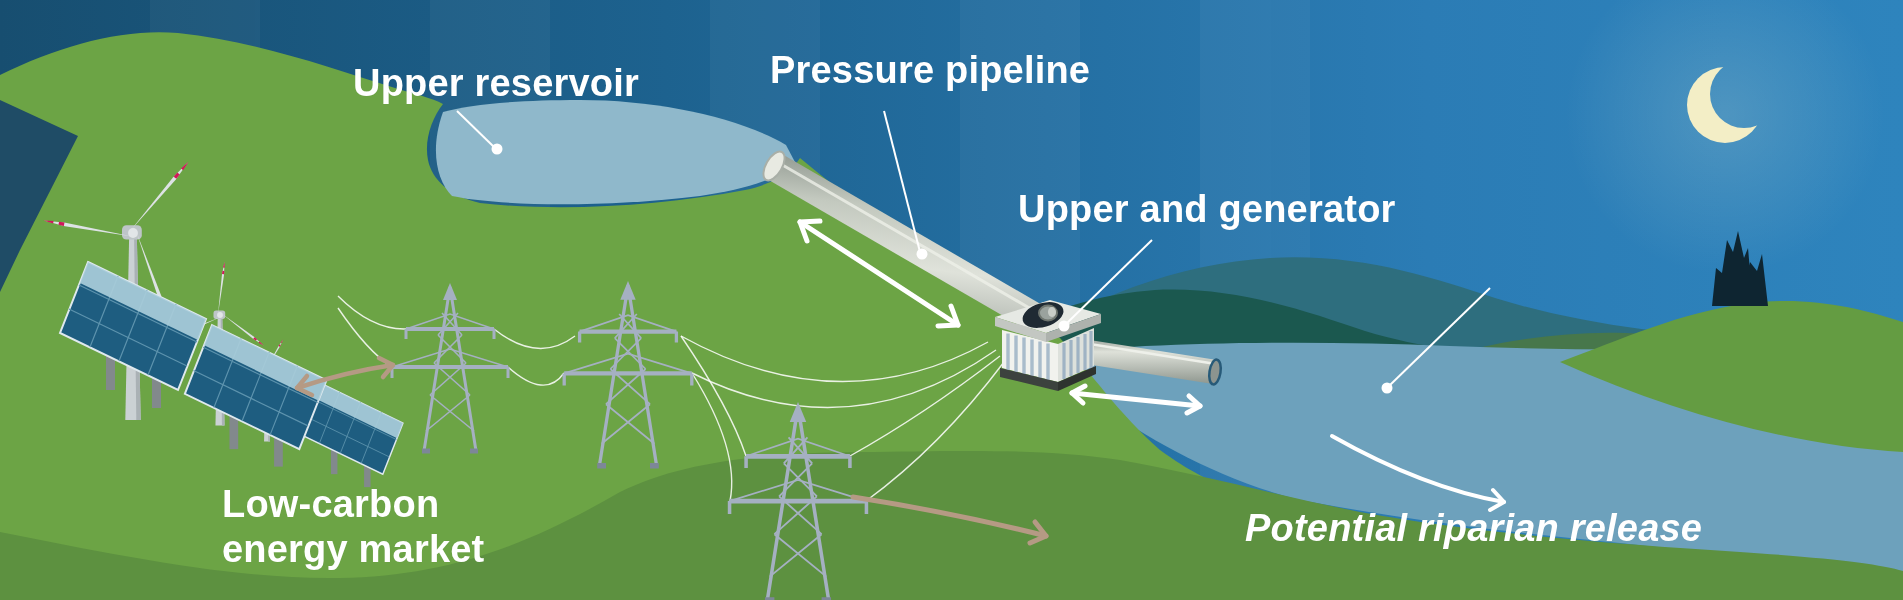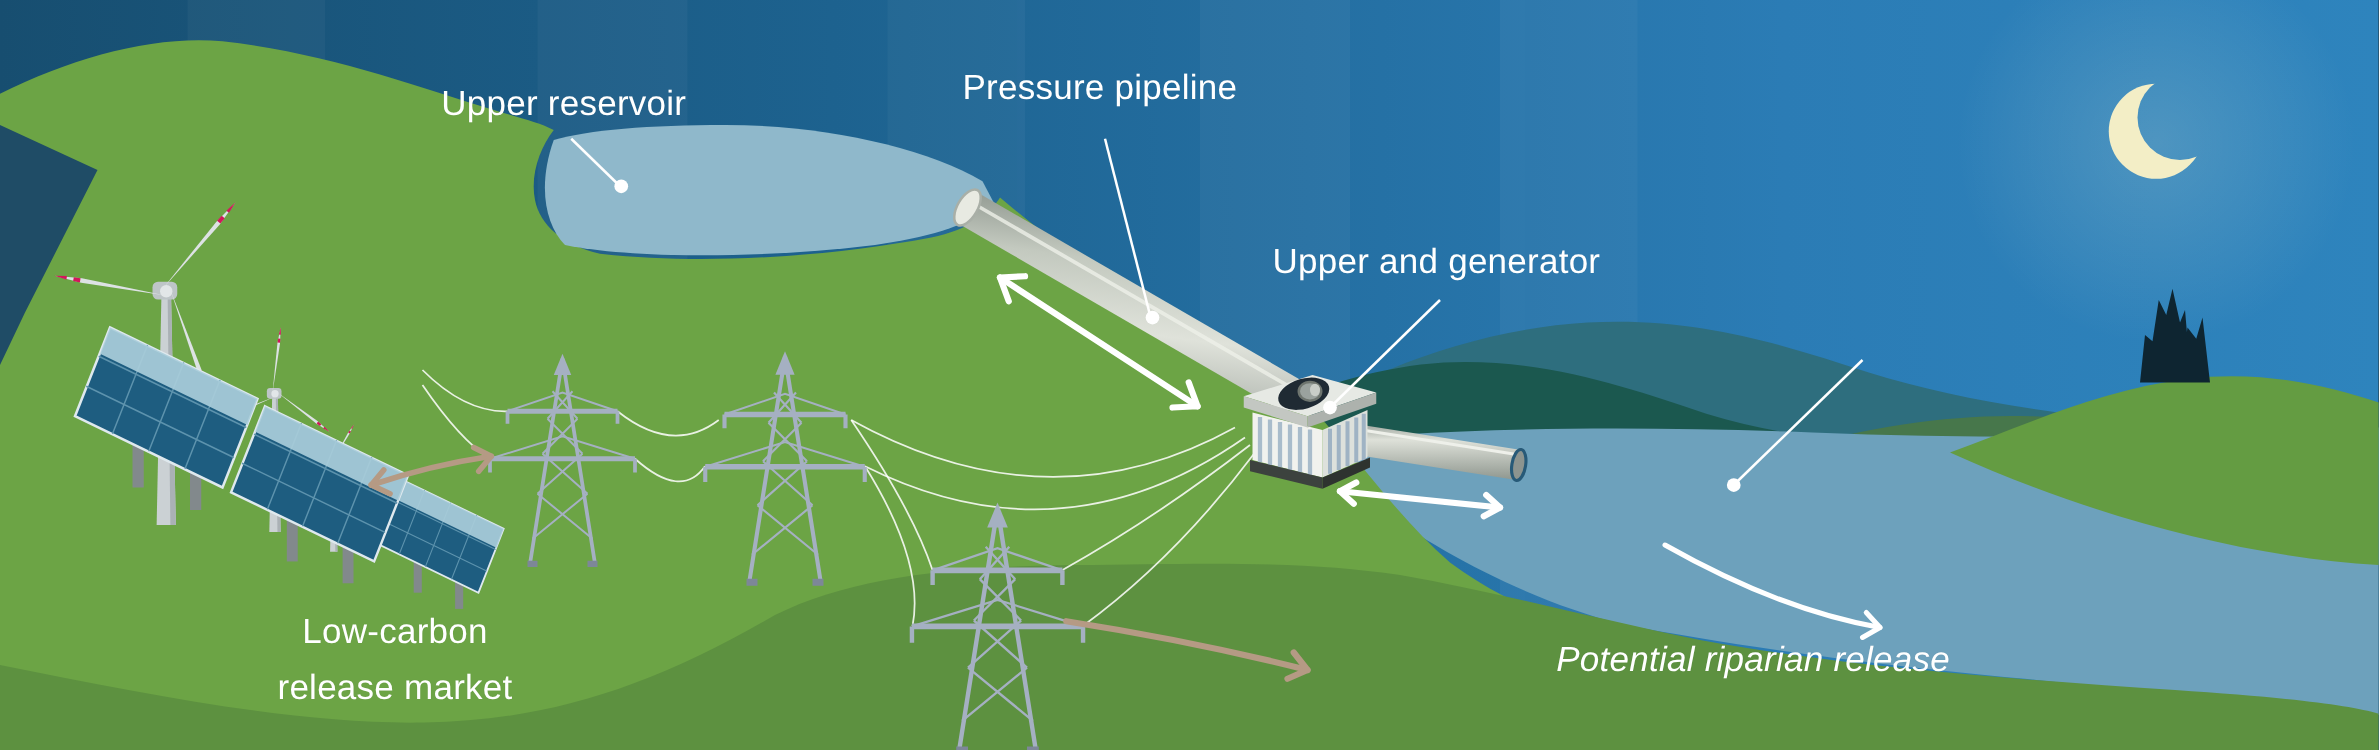--- a/index.html
+++ b/index.html
@@ -1,19 +1,19 @@
 <!DOCTYPE html>
 <html><head>
 <meta charset="utf-8">
 <style>
   html,body{margin:0;padding:0;background:#222;}
   #stage{position:relative;width:1903px;height:600px;overflow:hidden;
          font-family:"Liberation Sans",sans-serif;}
   #scene{position:absolute;left:0;top:0;}
-  .lbl{position:absolute;color:#ffffff;font-weight:400;font-size:28px;
+  .lbl{position:absolute;color:#ffffff;font-weight:700;font-size:38px;
        line-height:34px;letter-spacing:.2px;white-space:nowrap;
        text-shadow:0 0 1px rgba(0,0,0,.08);}
   .lbl.italic{font-style:italic;}
   .lbl.two-line div{line-height:45px;}
 </style>
 </head>
 <body>
 
 <div id="stage">
 
@@ -257,21 +257,21 @@
   </g>
 </svg>
 
 <div class="lbl" style="left:353px;top:66px;">Upper reservoir</div>
 
 <div class="lbl" style="left:770px;top:53px;">Pressure pipeline</div>
 
 <div class="lbl" style="left:1018px;top:192px;">Upper and generator</div>
 
 
-<div class="lbl two-line" style="left:222px;top:482px;text-align:center;">
+<div class="lbl two-line" style="left:222px;top:482px;">
   <div>Low-carbon</div>
-  <div>release market</div>
+  <div>energy market</div>
 </div>
 
 
 <div class="lbl italic" style="left:1245px;top:511px;">Potential riparian release</div>
 
 </div>
 
 </body></html>

